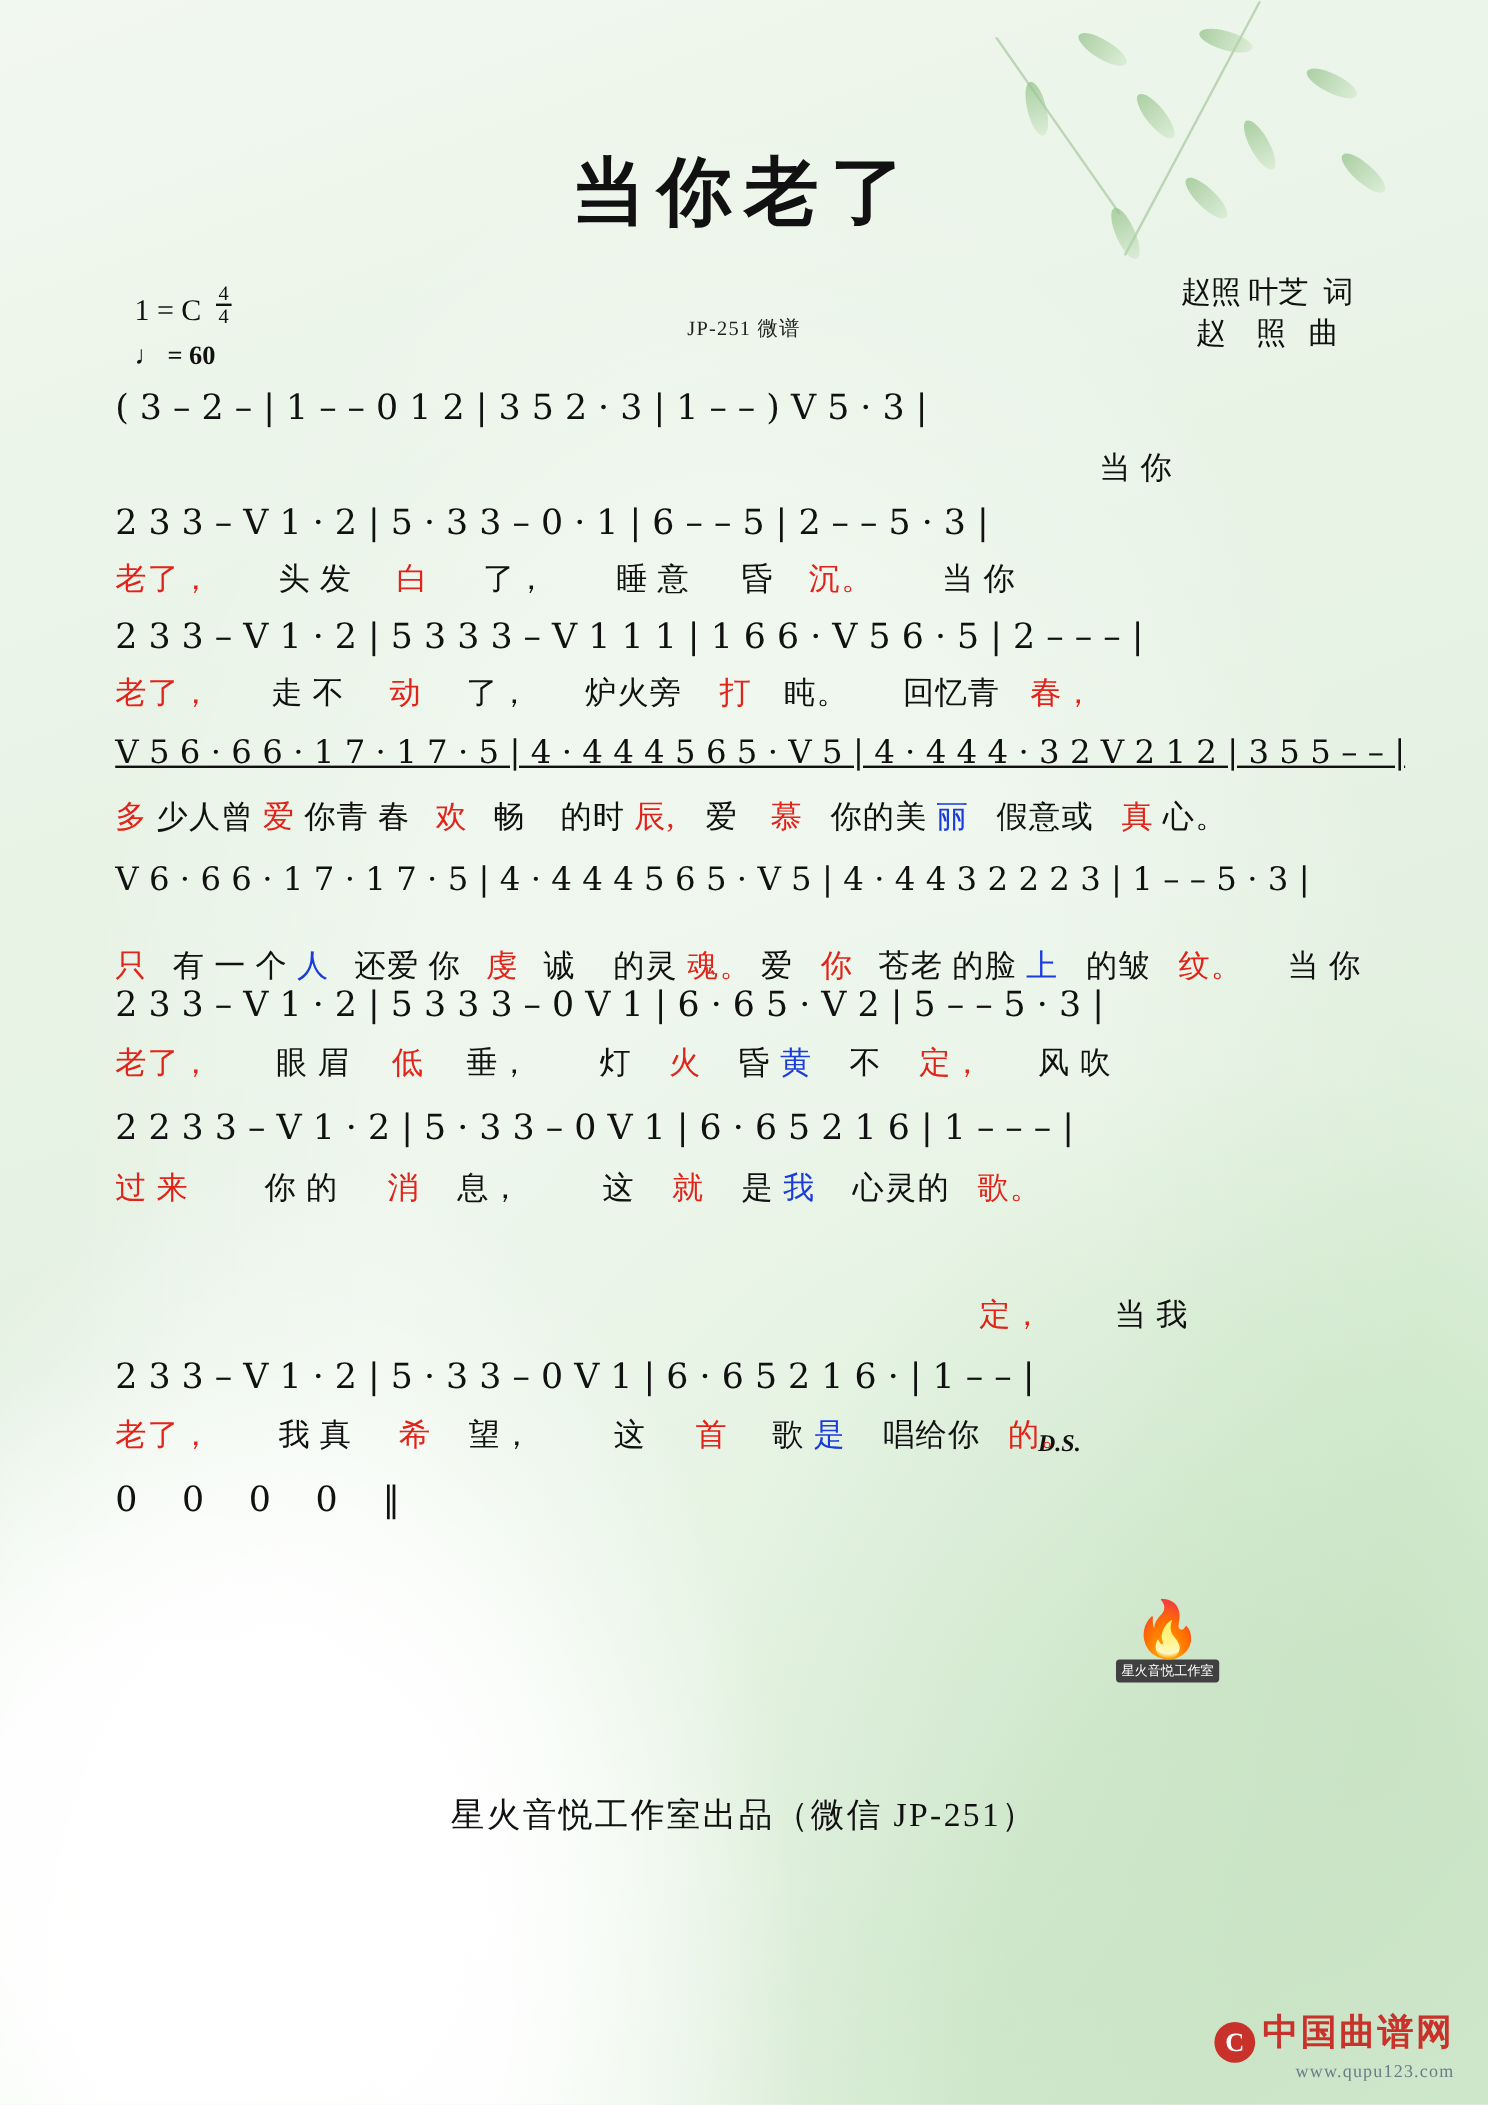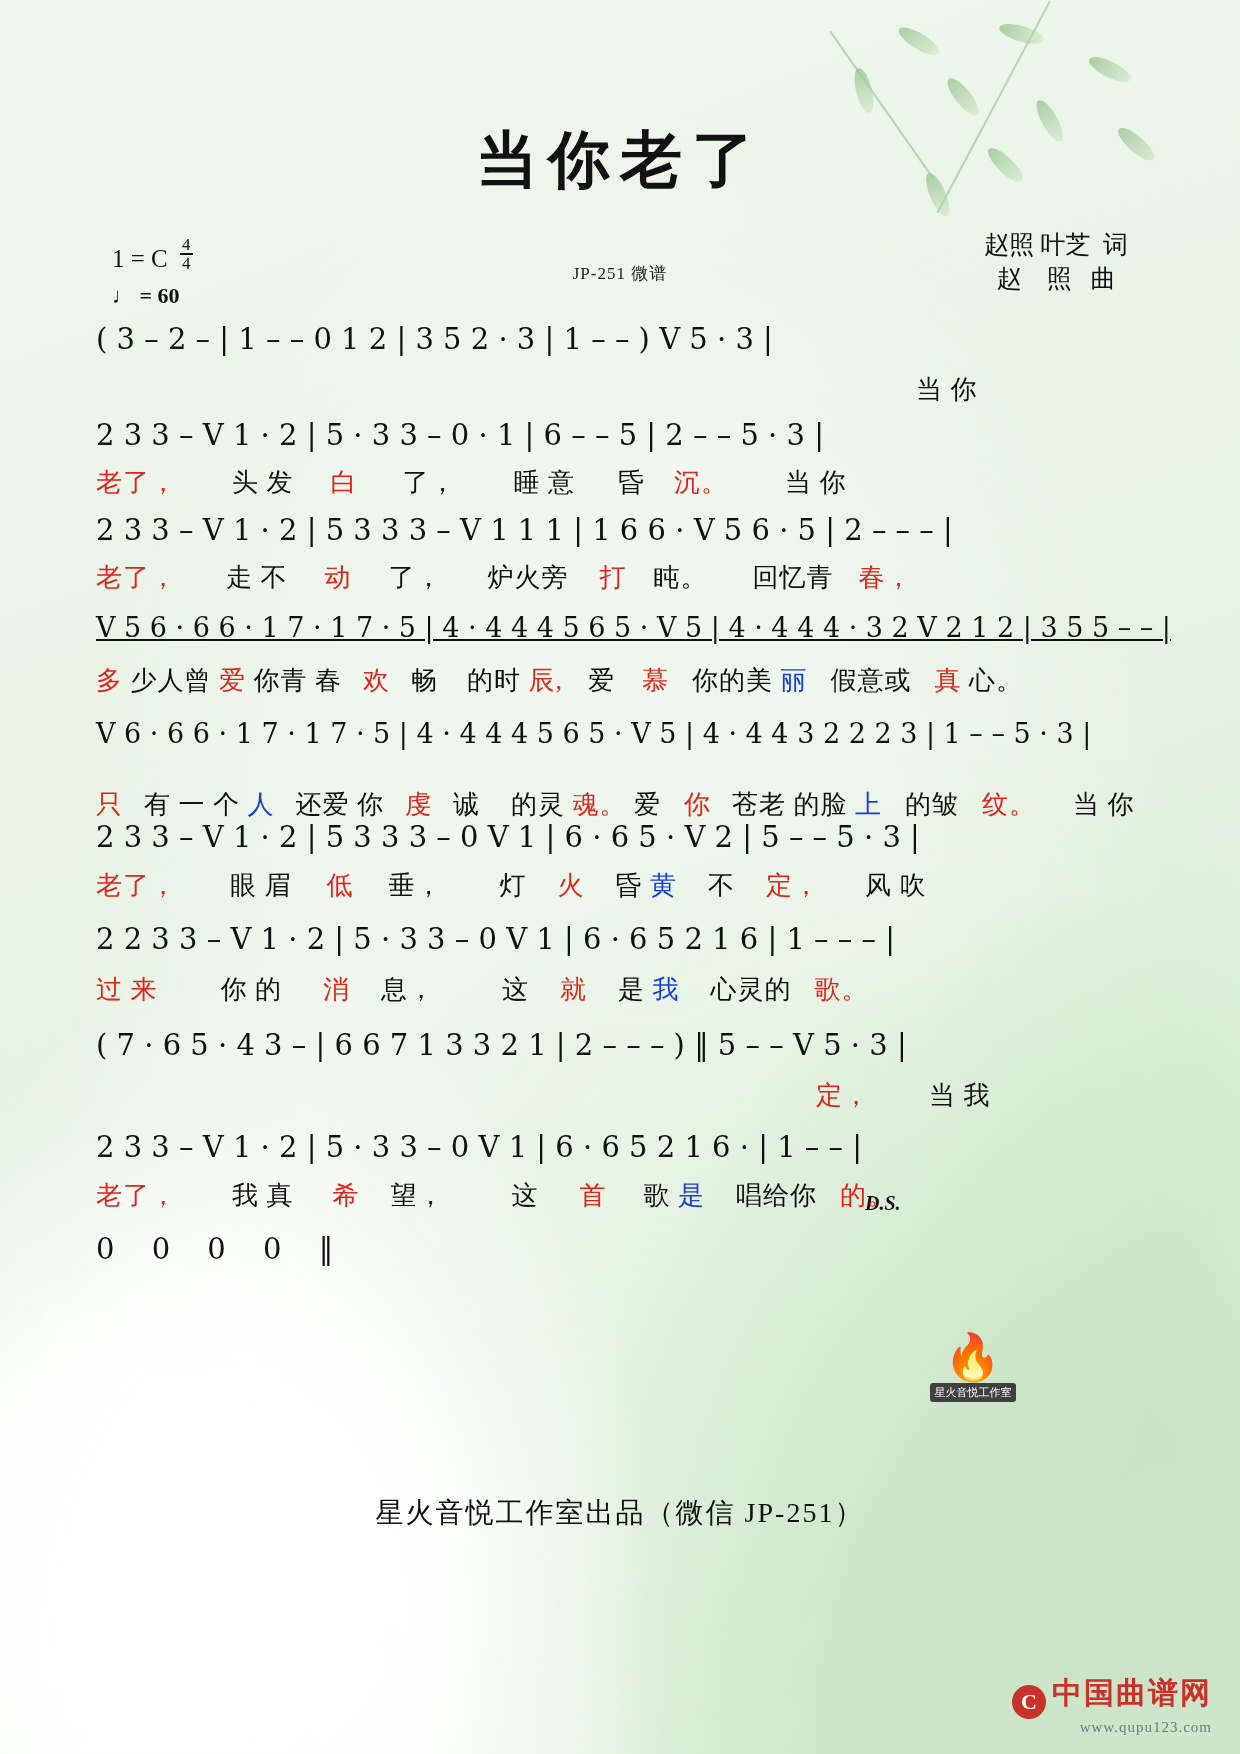--- a/index.html
+++ b/index.html
@@ -242,21 +242,20 @@
     <span class="red">就</span>
     <span style="display:inline-block;width:16px"></span>
     <span class="black">是</span>
     <span class="blue">我</span>
     <span style="display:inline-block;width:16px"></span>
     <span class="black">心灵的</span>
     <span style="display:inline-block;width:8px"></span>
     <span class="red">歌。</span>
   </div>
 
-  <div class="row-music" style="top:1028px;">( 7 · 6  5 · 4  3  –  | 6   6 7 1  3   3 2 1 | 2 – – – ) ‖ 5  – –  V 5 · 3 |</div>
   <div class="ds">D.S.</div>
   <div class="row-lyric" style="top:1078px;padding-left:720px;">
     <span class="red">定，</span>
     <span style="display:inline-block;width:44px"></span>
     <span class="black">当 我</span>
   </div>
 
   <div class="row-music" style="top:1130px;">2 3 3  –  V 1 · 2 | 5 · 3 3  –  0 V 1 | 6 ·   6 5  2 1 6 · | 1 – – |</div>
   <div class="row-lyric" style="top:1178px;">
     <span class="red">老了，</span>

